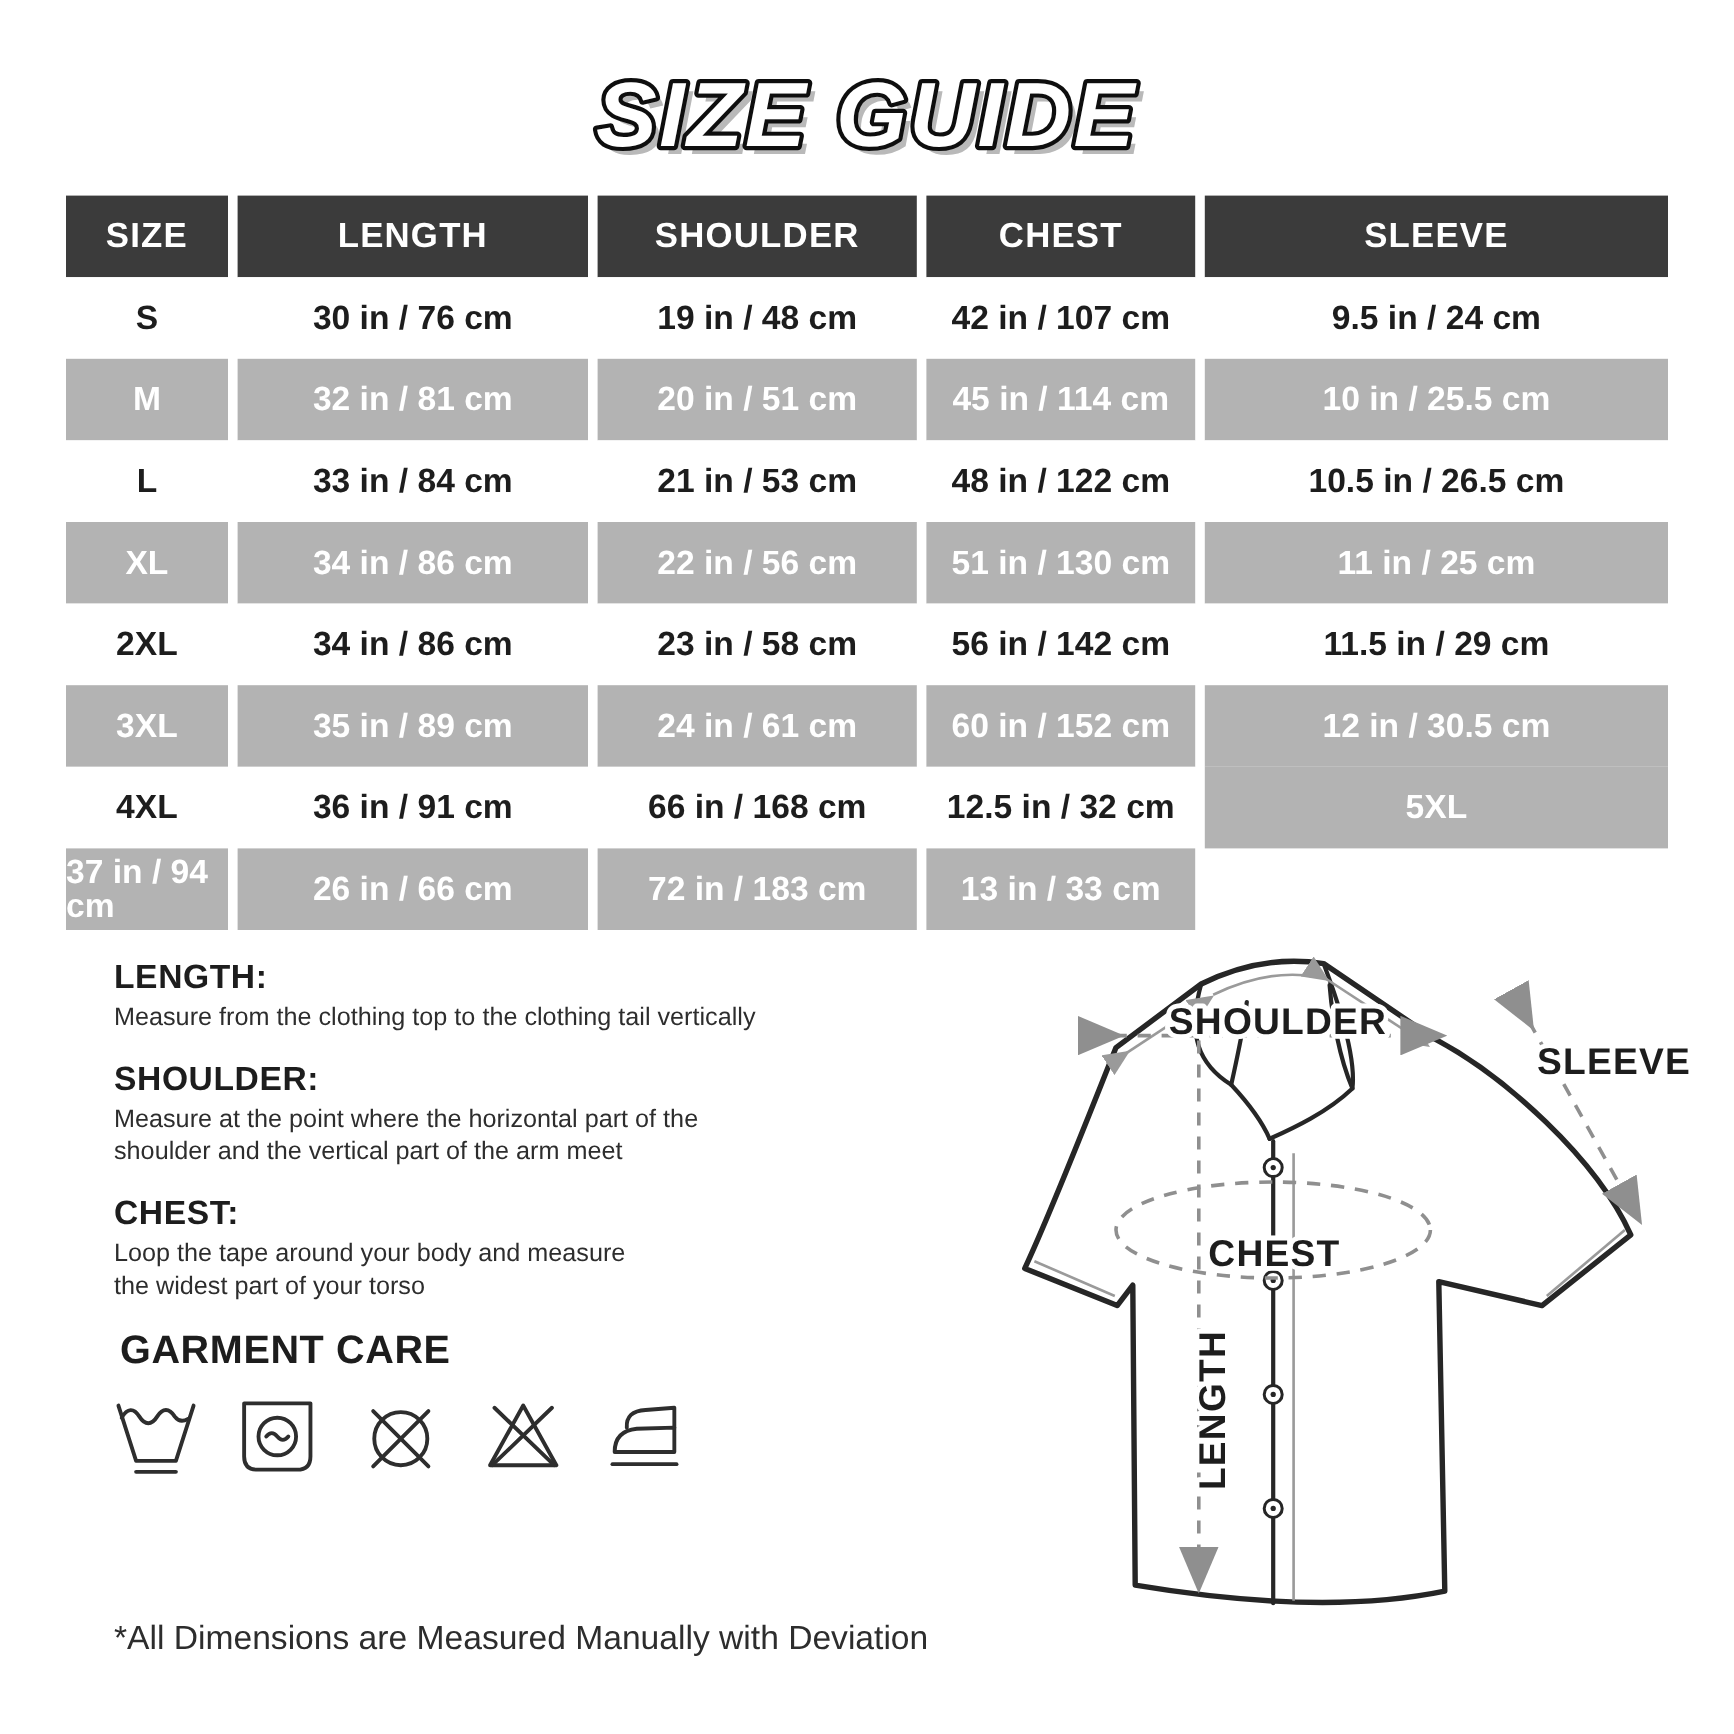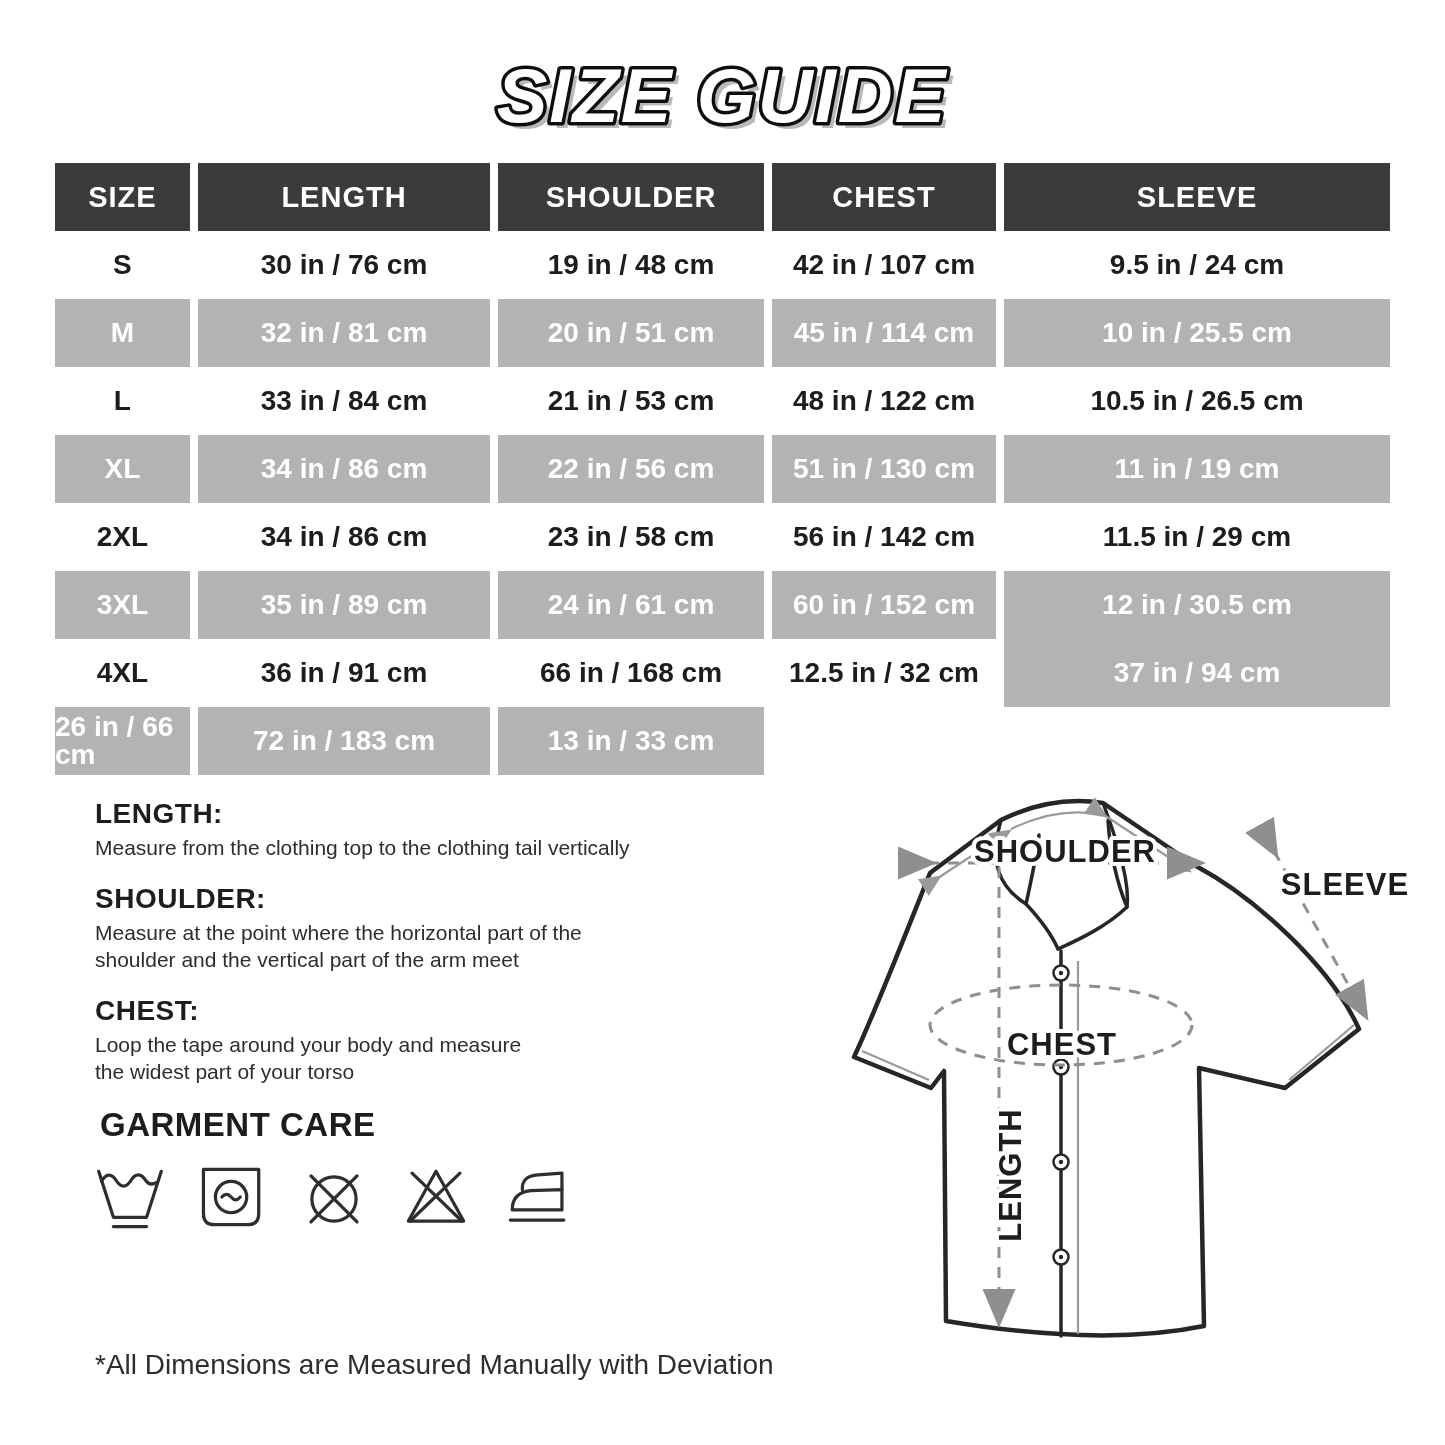--- a/index.html
+++ b/index.html
@@ -73,35 +73,36 @@
       <div class="cell row-dark">10 in / 25.5 cm</div>
       <div class="cell row-light">L</div>
       <div class="cell row-light">33 in / 84 cm</div>
       <div class="cell row-light">21 in / 53 cm</div>
       <div class="cell row-light">48 in / 122 cm</div>
       <div class="cell row-light">10.5 in / 26.5 cm</div>
       <div class="cell row-dark">XL</div>
       <div class="cell row-dark">34 in / 86 cm</div>
       <div class="cell row-dark">22 in / 56 cm</div>
       <div class="cell row-dark">51 in / 130 cm</div>
-      <div class="cell row-dark">11 in / 19 cm</div>
+      <div class="cell row-dark">11 in / 25 cm</div>
       <div class="cell row-light">2XL</div>
       <div class="cell row-light">34 in / 86 cm</div>
       <div class="cell row-light">23 in / 58 cm</div>
       <div class="cell row-light">56 in / 142 cm</div>
       <div class="cell row-light">11.5 in / 29 cm</div>
       <div class="cell row-dark">3XL</div>
       <div class="cell row-dark">35 in / 89 cm</div>
       <div class="cell row-dark">24 in / 61 cm</div>
       <div class="cell row-dark">60 in / 152 cm</div>
       <div class="cell row-dark">12 in / 30.5 cm</div>
       <div class="cell row-light">4XL</div>
       <div class="cell row-light">36 in / 91 cm</div>
       <div class="cell row-light">66 in / 168 cm</div>
       <div class="cell row-light">12.5 in / 32 cm</div>
+      <div class="cell row-dark">5XL</div>
       <div class="cell row-dark">37 in / 94 cm</div>
       <div class="cell row-dark">26 in / 66 cm</div>
       <div class="cell row-dark">72 in / 183 cm</div>
       <div class="cell row-dark">13 in / 33 cm</div>
     </div>
 
   <div class="info-col">
 
     <div class="info-section">
       <h3 class="info-heading">LENGTH:</h3>

